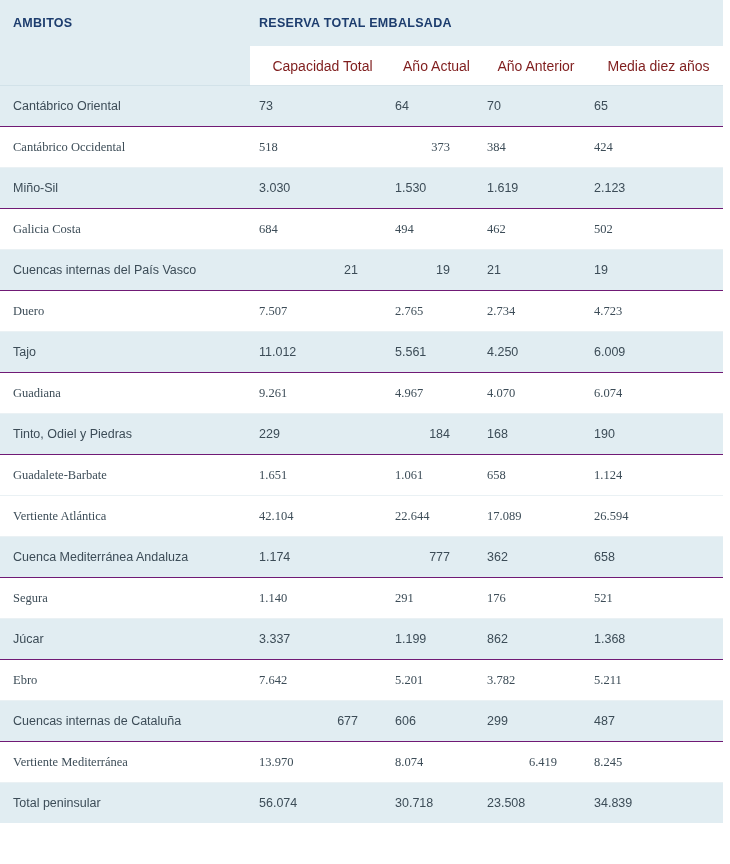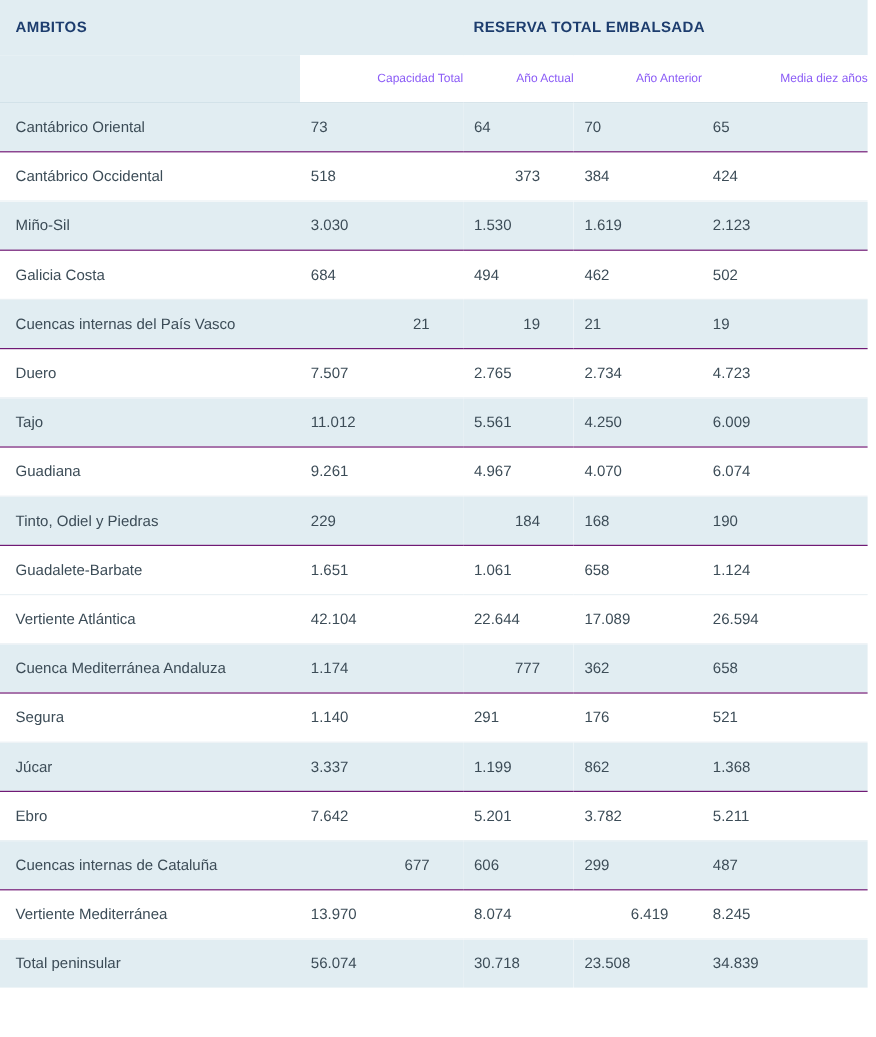--- a/index.html
+++ b/index.html
@@ -45,30 +45,29 @@
     font-weight: bold;
     letter-spacing: 0.3px;
     text-align: left;
     vertical-align: middle;
     padding: 0 0 0 13px;
     height: 46px;
     border: none;
   }
   tr.group-header th.grp-reserva {
     padding-left: 9px;
-    text-align: center;
   }
 
   
   tr.sub-header th {
     background: #ffffff;
-    color: #8b5cf6;
-    font-size: 10px;
+    color: #7f1d1d;
+    font-size: 14px;
     font-weight: normal;
-    text-align: right;
+    text-align: center;
     vertical-align: middle;
     height: 39px;
     padding: 0 0 0 9px;
     border: none;
     border-bottom: 1px solid #d7e4ea;
   }
   tr.sub-header th.sub-blank {
     background: #e1edf2;
     border-bottom: 1px solid #d2e2e9;
   }
@@ -87,21 +86,21 @@
     text-overflow: ellipsis;
   }
   tbody tr td.num {
     padding: 0 0 0 9px;
   }
   tbody tr td.num.ralign {
     padding: 0 28px 0 0;
     text-align: right;
   }
   tbody tr.odd td  { background: #e1edf2; border-bottom: 1px solid #701a75; }
-  tbody tr.even td { background: #ffffff; border-bottom: 1px solid #eaf1f4; }
+  tbody tr.even td { background: #ffffff; border-bottom: 1px solid #eaf1f4; font-family: Liberation Serif, serif; }
 
   tbody tr:last-child td { border-bottom: none; }
 </style>
 </head>
 <body>
 
 <div class="table-wrap">
   <table class="reserva">
     <colgroup>
       <col class="c-ambito">

